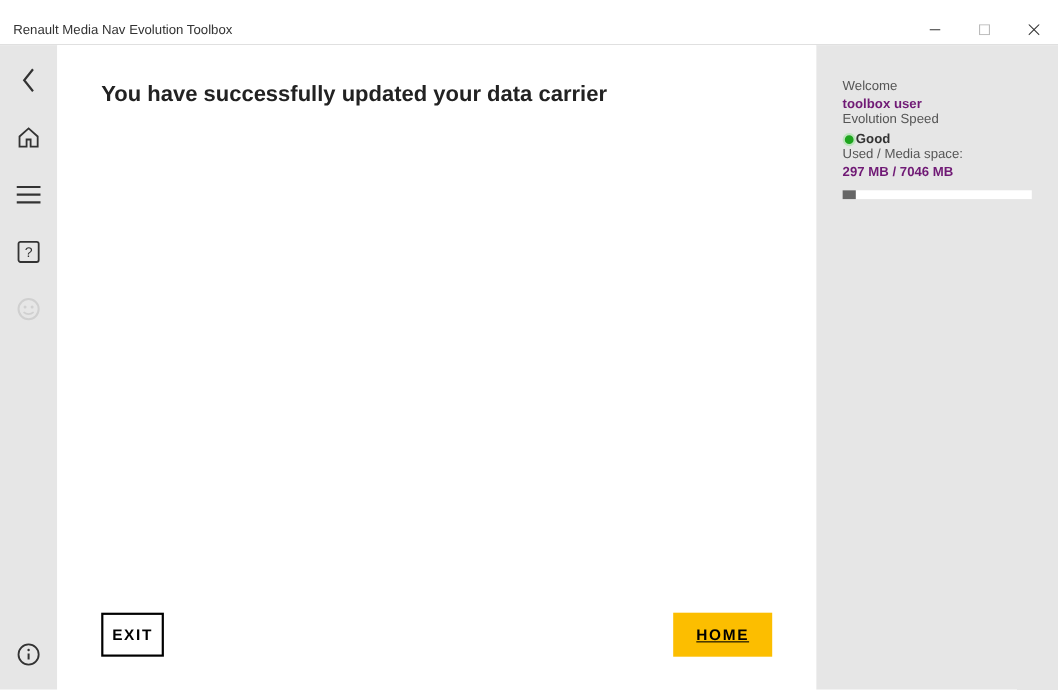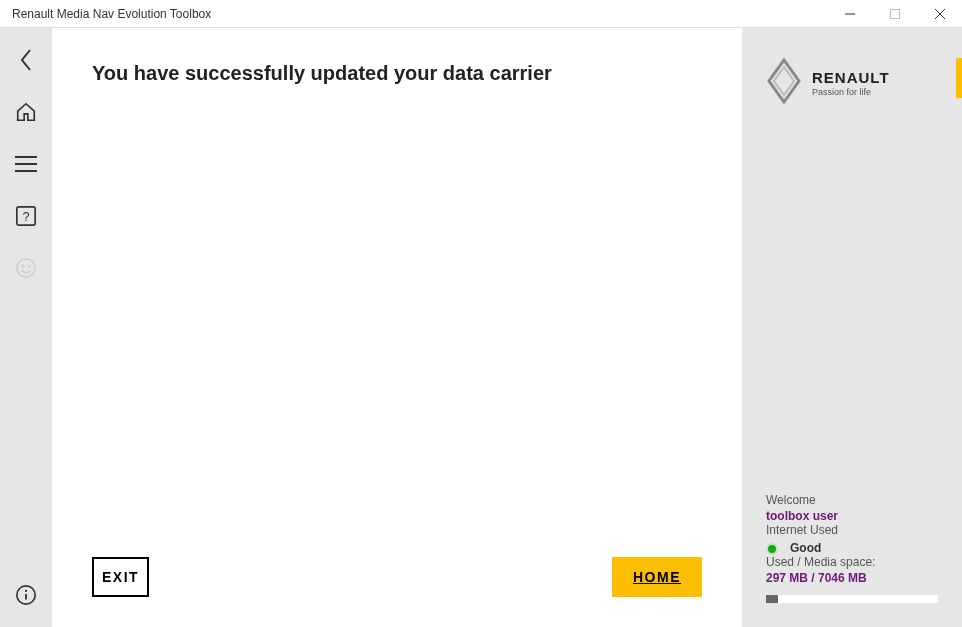--- a/index.html
+++ b/index.html
@@ -13,20 +13,21 @@
       flex-direction: column;
     }
     .titlebar {
       height: 28px;
       background: #fff;
       border-bottom: 1px solid #e0e0e0;
       display: flex;
       align-items: center;
       padding: 0 0 0 12px;
       position: relative;
+      margin-top: 13px;
     }
     .titlebar-text {
       font-size: 12px;
       color: #333;
     }
     .window-controls {
       position: absolute;
       right: 0;
       top: 0;
       height: 100%;
@@ -161,21 +162,21 @@
     .info-block {
       margin-top: 0;
       font-size: 12px;
       color: #333;
     }
     .info-label { color: #555; margin-bottom: 2px; }
     .info-value { font-weight: 700; color: #701a75; }
     .speed-row {
       display: flex;
       align-items: flex-end;
-      gap: 12px;
+      gap: 0;
       margin-top: 4px;
     }
     .speed-dot {
       width: 12px;
       height: 12px;
       border-radius: 50%;
       background: #1ea51e;
       border: 2px solid #bde4bd;
     }
     .speed-text { font-weight: 700; font-size: 12px; }
@@ -266,41 +267,28 @@
   <div class="main">
     <div class="heading">You have successfully updated your data carrier</div>
     <div class="button-row">
       <button class="btn btn-outline">EXIT</button>
       <div class="button-row-spacer"></div>
       <button class="btn btn-primary">HOME</button>
     </div>
   </div>
 
   <div class="right-panel">
-    <div class="brand-row">
-      <span>
-        <svg width="36" height="46" viewBox="0 0 36 46">
-          <polygon points="18,2 33,23 18,44 3,23" fill="none" stroke="#888" stroke-width="3"></polygon>
-          <polygon points="18,9 28,23 18,37 8,23" fill="none" stroke="#bbb" stroke-width="2"></polygon>
-        </svg>
-      </span>
-      <div class="brand-text">
-        <span class="brand-name">RENAULT</span>
-        <span class="brand-tag">Passion for life</span>
-      </div>
-      <div class="brand-accent"></div>
-    </div>
 
     <div class="info-block">
       <div class="info-label">Welcome</div>
       <div class="info-value">toolbox user</div>
     </div>
 
     <div class="info-block">
-      <div class="info-label">Internet Used</div>
+      <div class="info-label">Evolution Speed</div>
       <div class="speed-row">
         <div class="speed-dot"></div>
         <span class="speed-text">Good</span>
       </div>
     </div>
 
     <div class="info-block">
       <div class="info-label">Used / Media space:</div>
       <div class="info-value">297 MB / 7046 MB</div>
       <div class="storage-bar">

